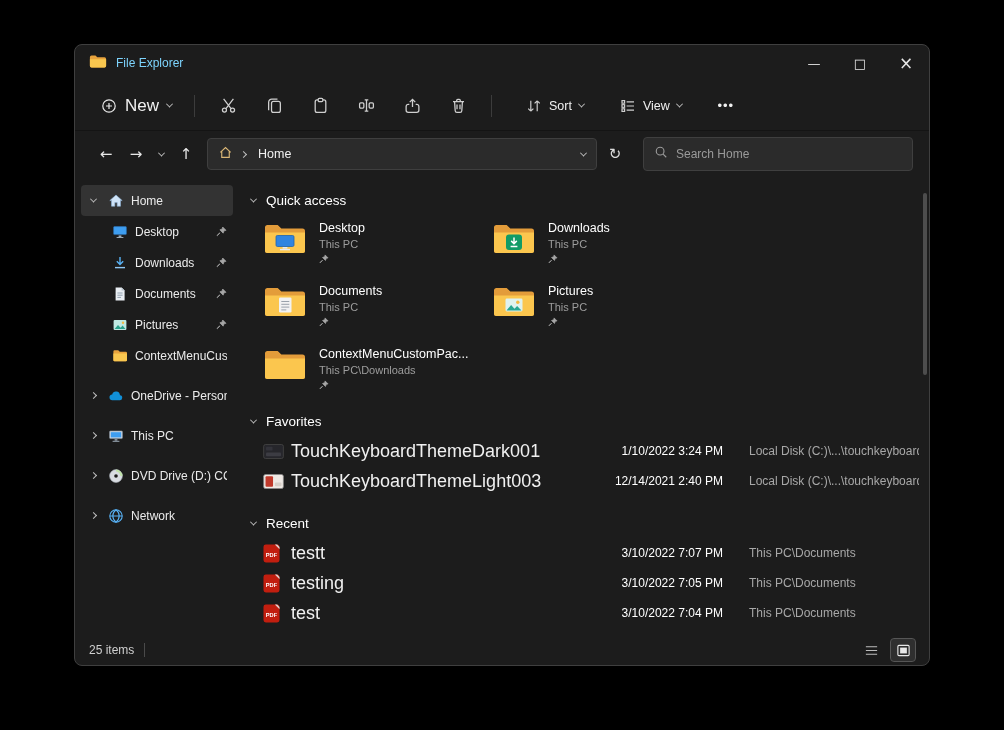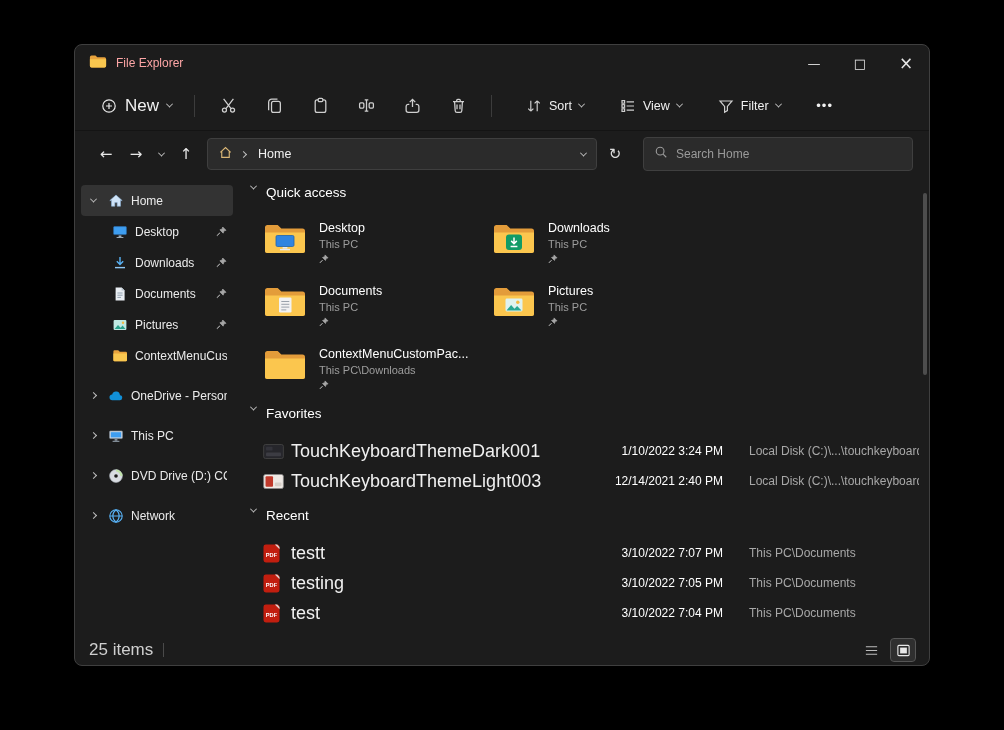--- a/index.html
+++ b/index.html
@@ -7,21 +7,21 @@
               font-family:"Liberation Sans", sans-serif; }
   .stage { position:relative; width:1004px; height:730px; background:#000; }
 
   .window { position:absolute; left:74px; top:44px; width:856px; height:622px;
             background:#1c1c1c; border:1px solid #3f3f3f; border-radius:8px;
             display:flex; flex-direction:column; overflow:hidden; }
 
   
   .titlebar { height:36px; flex:none; display:flex; align-items:center;
               padding-left:14px; gap:9px; }
-  .title { font-size:12px; color:#fca5a5; }
+  .title { font-size:12px; color:#7dd3fc; }
   .win-controls { margin-left:auto; display:flex; height:100%; }
   .winbtn { width:46px; height:100%; border:none; background:transparent; color:#e6e6e6;
             display:flex; align-items:center; justify-content:center; cursor:default; }
   .winbtn .glyph { font-size:13px; line-height:1; }
   .winbtn.close .glyph { font-size:17px; }
 
   .glyph { font-family:"DejaVu Sans", sans-serif; }
 
   
   .commandbar { height:50px; flex:none; display:flex; align-items:center;
@@ -74,21 +74,21 @@
               padding:0 6px 0 4px; gap:6px; color:#ebebeb; font-size:12px; cursor:default; }
   .side-row.selected { background:#333333; }
   .side-row .twisty { width:16px; display:flex; justify-content:center; flex:none; }
   .side-row.child { margin-left:26px; }
   .s-icon { width:18px; height:17px; display:flex; align-items:center; justify-content:center; flex:none; }
   .s-label { white-space:nowrap; overflow:hidden; }
   .s-pin { margin-left:auto; display:flex; flex:none; }
   .group-gap { height:9px; }
 
   .main { flex:1; position:relative; padding:0 10px 0 14px; overflow:hidden; }
-  .section-header { display:flex; align-items:flex-start; gap:10px; height:30px;
+  .section-header { display:flex; align-items:center; gap:10px; height:30px;
                     color:#fff; font-size:13.5px; margin-top:4px; cursor:default; }
   .section-header.mt { margin-top:12px; }
 
   .qa-grid { display:grid; grid-template-columns:229px 229px; row-gap:16px;
              margin:6px 0 6px 12px; }
   .tile { display:flex; gap:12px; align-items:flex-start; cursor:default; }
   .tile-icon { flex:none; width:44px; height:36px; }
   .tile-name { font-size:12.5px; color:#fff; line-height:15px; white-space:nowrap; }
   .tile-loc { font-size:11px; color:#9d9d9d; margin-top:2px; white-space:nowrap; }
   .tile-pin { display:inline-flex; margin-top:3px; }
@@ -98,21 +98,21 @@
   .row-icon { display:flex; align-items:center; }
   .row-name { font-size:18px; color:#f0f0f0; white-space:nowrap; overflow:hidden; }
   .row-date { font-size:12px; color:#ffffff; text-align:right; white-space:nowrap; }
   .row-path { font-size:12px; color:#a8a8a8; padding-left:26px; white-space:nowrap; overflow:hidden; }
 
   .scroll-thumb { position:absolute; right:2px; top:12px; width:4px; height:182px;
                   background:#4d4d4d; border-radius:2px; }
 
   
   .statusbar { height:30px; flex:none; display:flex; align-items:center;
-               padding:0 14px; color:#cfcfcf; font-size:17px; gap:10px; }
+               padding:0 14px; color:#cfcfcf; font-size:12px; gap:10px; }
   .sb-divider { width:1px; height:14px; background:#4a4a4a; }
   .sb-right { margin-left:auto; display:flex; gap:8px; }
   .sb-btn { width:24px; height:22px; display:flex; align-items:center; justify-content:center;
             border:none; background:transparent; border-radius:3px; }
   .sb-btn.active { background:#2f2f2f; outline:1px solid #565656; }
 </style>
 </head>
 <body>
 
 <div class="stage">
@@ -201,27 +201,20 @@
         <span class="chev down tiny"></span>
       </button>
       <button class="cmd-text">
         <svg viewBox="0 0 16 16" width="16" height="16" fill="none" stroke="#cfcfcf" stroke-width="1.2">
             <rect x="2" y="2.6" width="2.6" height="2.6"></rect>
             <rect x="2" y="6.7" width="2.6" height="2.6"></rect>
             <rect x="2" y="10.8" width="2.6" height="2.6"></rect>
             <path d="M6.6 3.9H14M6.6 8H14M6.6 12.1H14"></path>
           </svg>
         <span>View</span>
-        <span class="chev down tiny"></span>
-      </button>
-      <button class="cmd-text">
-        <svg viewBox="0 0 16 16" width="16" height="16" fill="none" stroke="#cfcfcf" stroke-width="1.2">
-            <path d="M2 3h12l-4.6 5.4v4.2l-2.8 1.6V8.4z"></path>
-          </svg>
-        <span>Filter</span>
         <span class="chev down tiny"></span>
       </button>
       <button class="cmd-more">
         <span>•••</span>
       </button>
     </div>
 
     <div class="navbar">
       <button class="nav-btn">
           <span class="glyph">←</span>

